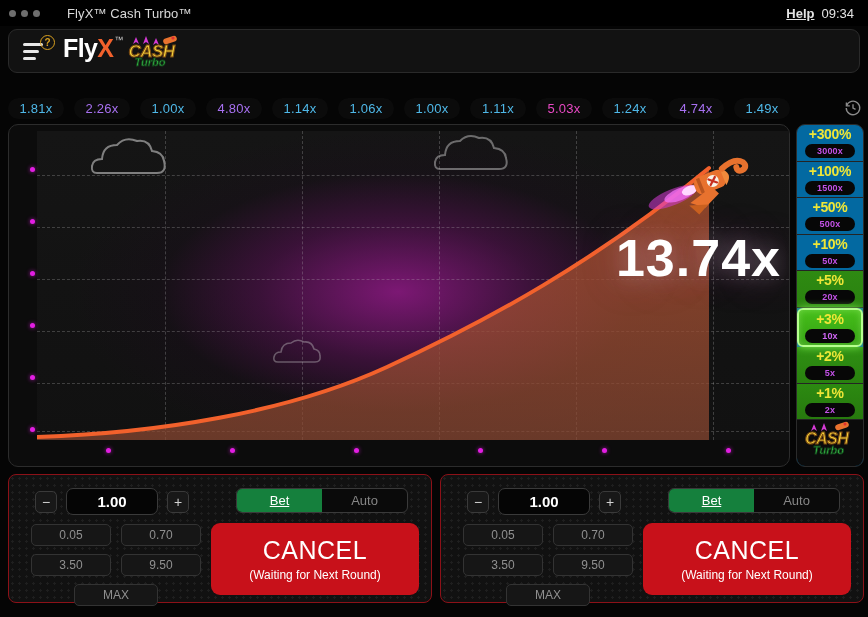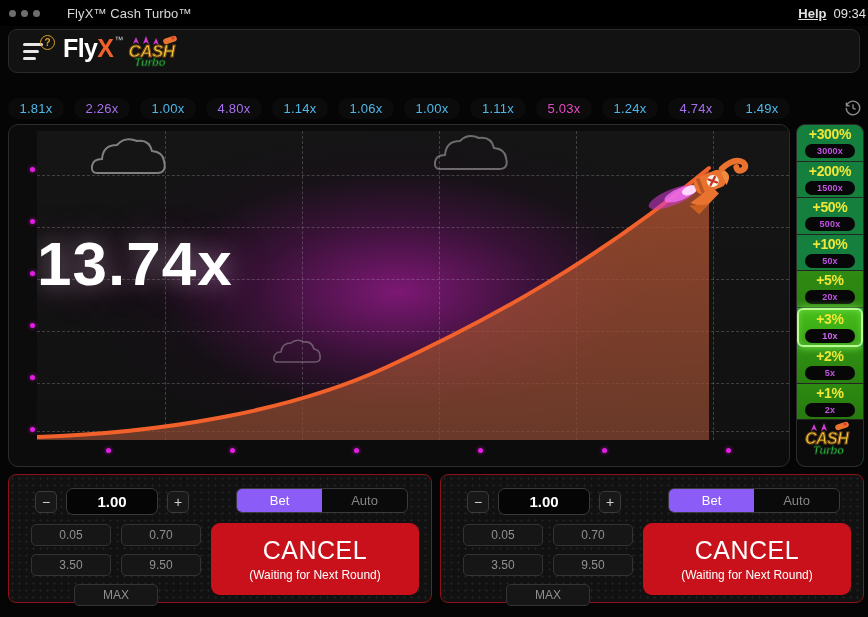--- a/index.html
+++ b/index.html
@@ -23,21 +23,21 @@
     margin-left: 27px;
     color: #d8d8d8; font-size: 13px;
     letter-spacing: .1px;
   }
   .tb-right {
     position: absolute; right: 0px; top: 0; height: 26px;
     display: flex; align-items: center; gap: 7px;
     color: #e2e2e2; font-size: 13px;
   }
   .tb-help { text-decoration: underline; cursor: pointer; font-weight: bold; }
-  .tb-clock { margin-right: 2px; }
+  .tb-clock { margin-right: 14px; }
 
   
   .app {
     width: 868px; height: 591px;
     background: #050505;
     position: relative;
   }
 
   
   .hdr {
@@ -137,36 +137,36 @@
   }
   .grid-v, .grid-h {
     position: absolute; pointer-events: none;
   }
   .grid-v { width: 0; border-left: 1px dashed rgba(190,190,190,.27); top: 0; bottom: 0; }
   .grid-h { height: 0; border-top: 1px dashed rgba(190,190,190,.27); left: 0; right: 0; }
   .cloud { position: absolute; }
   .curve-svg { position: absolute; left: 0; top: 0; }
   .mult {
     position: absolute; left: 0; right: 8px; top: 97px;
-    text-align: left;
-    font-size: 62px; font-weight: bold; color: #fff;
+    text-align: right;
+    font-size: 52px; font-weight: bold; color: #fff;
     letter-spacing: 1px;
     text-shadow: 0 0 22px rgba(255,255,255,.30), 0 0 42px rgba(220,80,200,.35);
   }
   .rocket { position: absolute; }
   .axis-dot {
     position: absolute; width: 5px; height: 5px; border-radius: 50%;
     background: #e21ee2; box-shadow: 0 0 4px rgba(226,30,226,.7);
   }
 
   
   .ladder {
     position: absolute; left: 796px; top: 98px;
     width: 68px; height: 343px;
-    background: #15803d;
+    background: #0369a1;
     border: 1px solid #2b2b2b;
     border-radius: 9px;
     overflow: hidden;
     display: flex; flex-direction: column;
   }
   .rung {
     flex: 1 1 0; position: relative;
     border-bottom: 1px solid #242424;
     display: flex; flex-direction: column;
     align-items: center; justify-content: center;
@@ -241,21 +241,21 @@
   .tabs {
     position: absolute; left: 227px; top: 13px;
     width: 172px; height: 25px;
     background: #0a0a0a; border: 1px solid #3a3a3a;
     border-radius: 6px; display: flex; overflow: hidden;
   }
   .tab {
     flex: 1; display: flex; align-items: center; justify-content: center;
     font-size: 13px; color: #868686; cursor: pointer;
   }
-  .tab.on { background: #8b5cf6; color: #fff; }
+  .tab.on { background: #15803d; color: #fff; text-decoration: underline; }
   .quicks { position: absolute; left: 22px; top: 49px; width: 170px; }
   .qrow { display: flex; gap: 10px; margin-bottom: 8px; border-radius: 11px; }
   .qbtn {
     flex: 1; height: 22px; border-radius: 5px;
     background: #161616; border: 1px solid #333;
     color: #909090; font-size: 12px;
     display: flex; align-items: center; justify-content: center;
     cursor: pointer;
   }
   .maxbtn {
@@ -414,21 +414,21 @@
     <div class="axis-dot" style="left:593px; top:323px"></div>
     <div class="axis-dot" style="left:717px; top:323px"></div>
   </div>
 
   <div class="ladder" id="ladder">
       <div class="rung ">
         <div class="pct">+300%</div>
         <div class="mx">3000x</div>
       </div>
       <div class="rung ">
-        <div class="pct">+200%</div>
+        <div class="pct">+100%</div>
         <div class="mx">1500x</div>
       </div>
       <div class="rung ">
         <div class="pct">+50%</div>
         <div class="mx">500x</div>
       </div>
       <div class="rung ">
         <div class="pct">+10%</div>
         <div class="mx">50x</div>
       </div>

